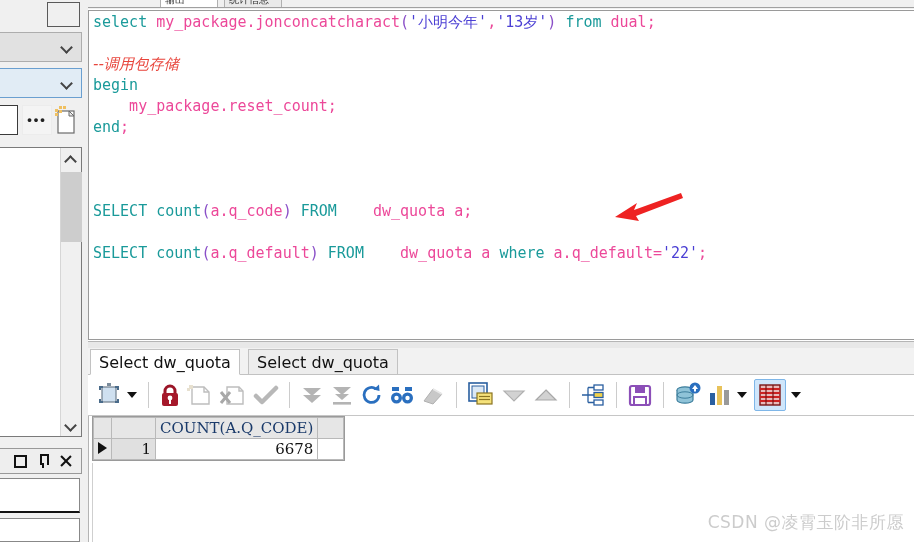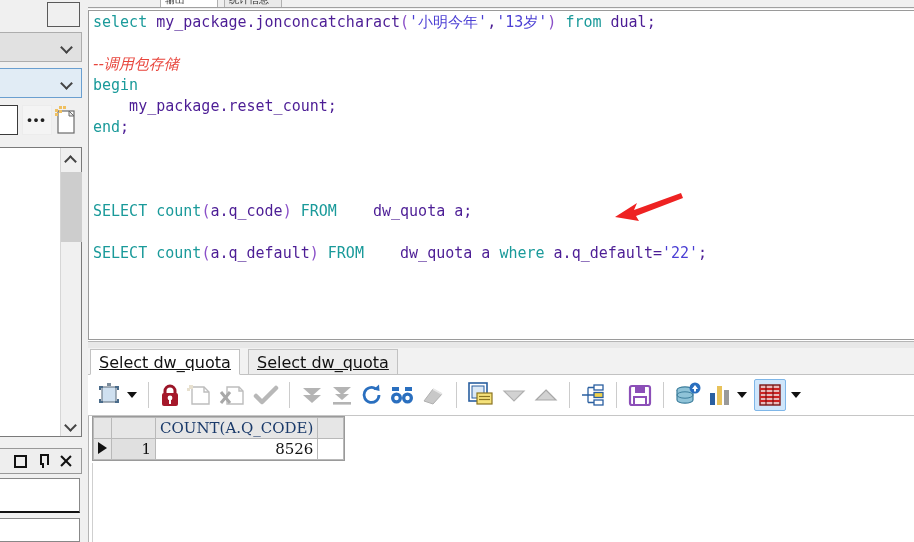--- a/index.html
+++ b/index.html
@@ -188,21 +188,21 @@
     font-size: 15px;
     line-height: 21px;
     white-space: pre;
     color: #1a1a1a;
   }
   .kw   { color: #1a9a9a; }
   .str  { color: #4b3fd4; }
   .punc { color: #8a4fc8; }
   .cmt  { color: #e8453c; font-style: italic; font-weight: normal;
           font-family: "DejaVu Sans", sans-serif; }
-  .plain{ color: #4c1d95; text-align: center; }
+  .plain{ color: #ec4899; text-align: center; }
 
   
   #annot-arrow {
     position: absolute; left: 524px; top: 178px;
     width: 72px; height: 36px;
   }
   #annot-text {
     position: absolute; left: 612px; top: 182px;
     font-family: "DejaVu Sans", sans-serif;
     font-size: 22px;
@@ -233,21 +233,20 @@
   }
   .rtab {
     position: absolute; top: 1px;
     height: 26px;
     font-family: "DejaVu Sans", sans-serif;
     font-size: 16px;
     color: #111;
     padding: 0 8px;
     line-height: 26px;
     white-space: nowrap;
-    text-decoration: underline;
   }
   #rtab-0 {
     left: 2px;
     background: #ffffff;
     border: 1px solid #c2c2c2;
     border-bottom: 1px solid #ffffff;
     z-index: 3;
   }
   #rtab-1 {
     left: 160px;
@@ -619,25 +618,26 @@
               <th class="hcol">COUNT(A.Q_CODE)</th>
               <th class="hpad"></th>
             </tr>
           </thead>
           <tbody>
             <tr>
               <td class="cmark">
                 <span class="tri-right"></span>
               </td>
               <td class="crownum">1</td>
-              <td class="cval">8526</td>
+              <td class="cval">6678</td>
               <td class="cpad"></td>
             </tr>
           </tbody>
         </table>
       </div>
     </div>
 
     <div id="grid-bottom"></div>
 
+    <div id="watermark">CSDN @凌霄玉阶非所愿</div>
   </div>
 
 </div>
 
 </body></html>

